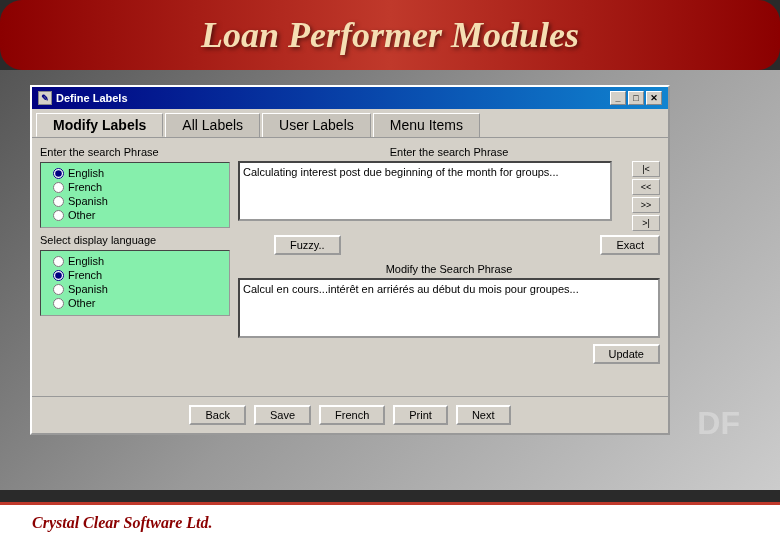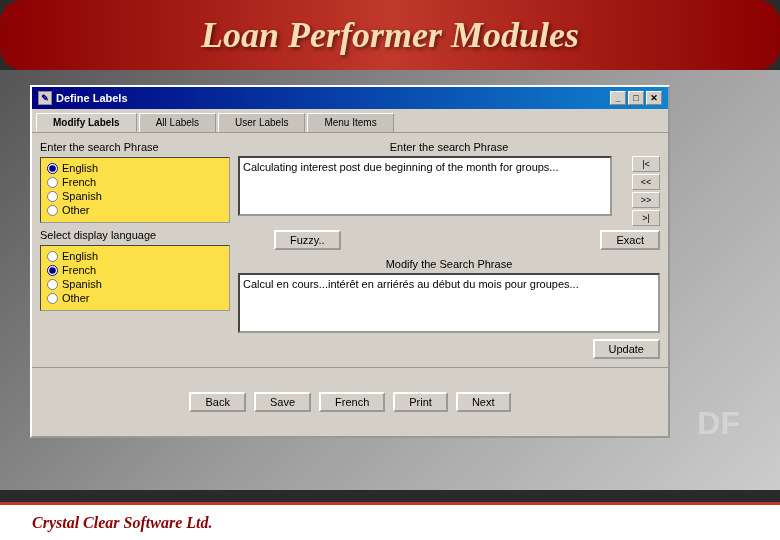--- a/index.html
+++ b/index.html
@@ -104,21 +104,21 @@
     
     .tabs {
       display: flex;
       gap: 2px;
       padding: 4px 4px 0;
       background: #d4d0c8;
       border-bottom: 1px solid #999;
     }
     .tab {
       padding: 3px 16px;
-      font-size: 10px;
+      font-size: 14px;
       background: #c8c4bc;
       border: 1px solid #999;
       border-top: 1px solid #fff;
       border-left: 1px solid #fff;
       border-bottom: none;
       cursor: pointer;
       font-family: Arial, sans-serif;
     }
     .tab.active {
       background: #d4d0c8;
@@ -145,22 +145,22 @@
     }
 
     .section-label {
       font-size: 11px;
       margin-bottom: 4px;
       color: #000;
     }
 
     .radio-group {
       border: 1px inset #999;
-      background: #fde047;
-      padding: 4px 6px;
+      background: #86efac;
+      padding: 4px 12px;
       margin-bottom: 6px;
     }
     .radio-item {
       display: flex;
       align-items: center;
       gap: 4px;
       font-size: 11px;
       margin-bottom: 2px;
       cursor: pointer;
     }
@@ -244,23 +244,24 @@
       display: flex;
       justify-content: flex-end;
       margin-top: 4px;
     }
 
     
     .bottom-bar {
       display: flex;
       justify-content: center;
       gap: 8px;
-      padding: 24px;
+      padding: 8px;
       background: #d4d0c8;
       border-top: 1px solid #999;
+      margin-top: 24px;
     }
 
     
     .footer {
       position: absolute;
       bottom: 0;
       left: 0;
       right: 0;
       height: 38px;
       background: #fff;

